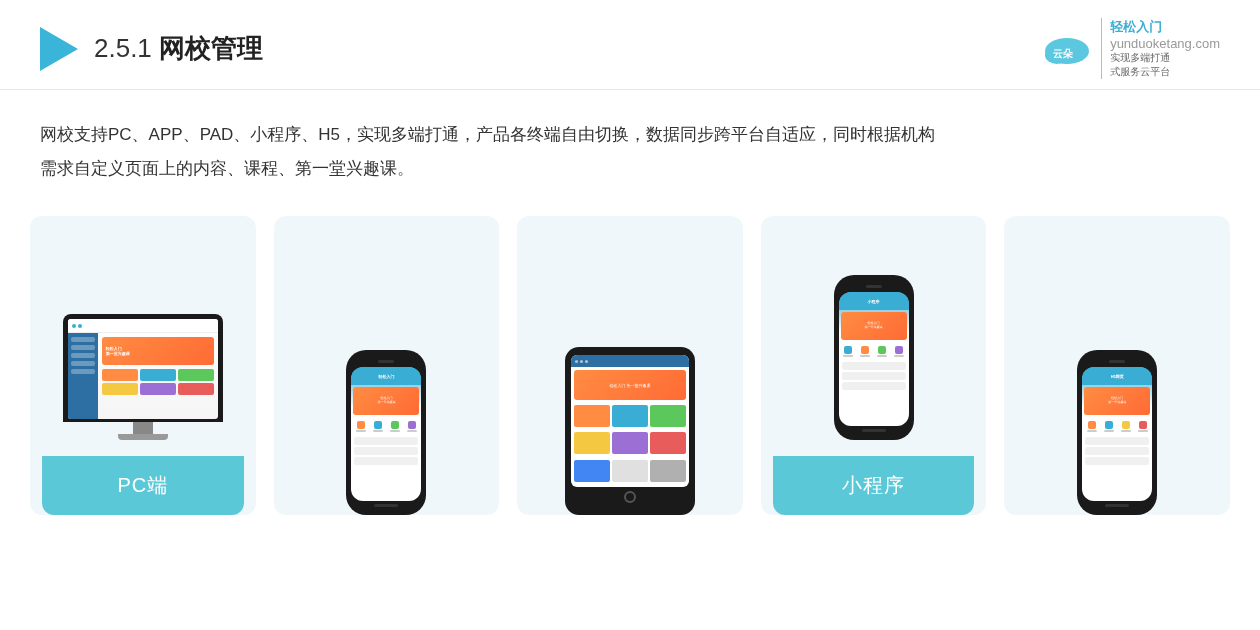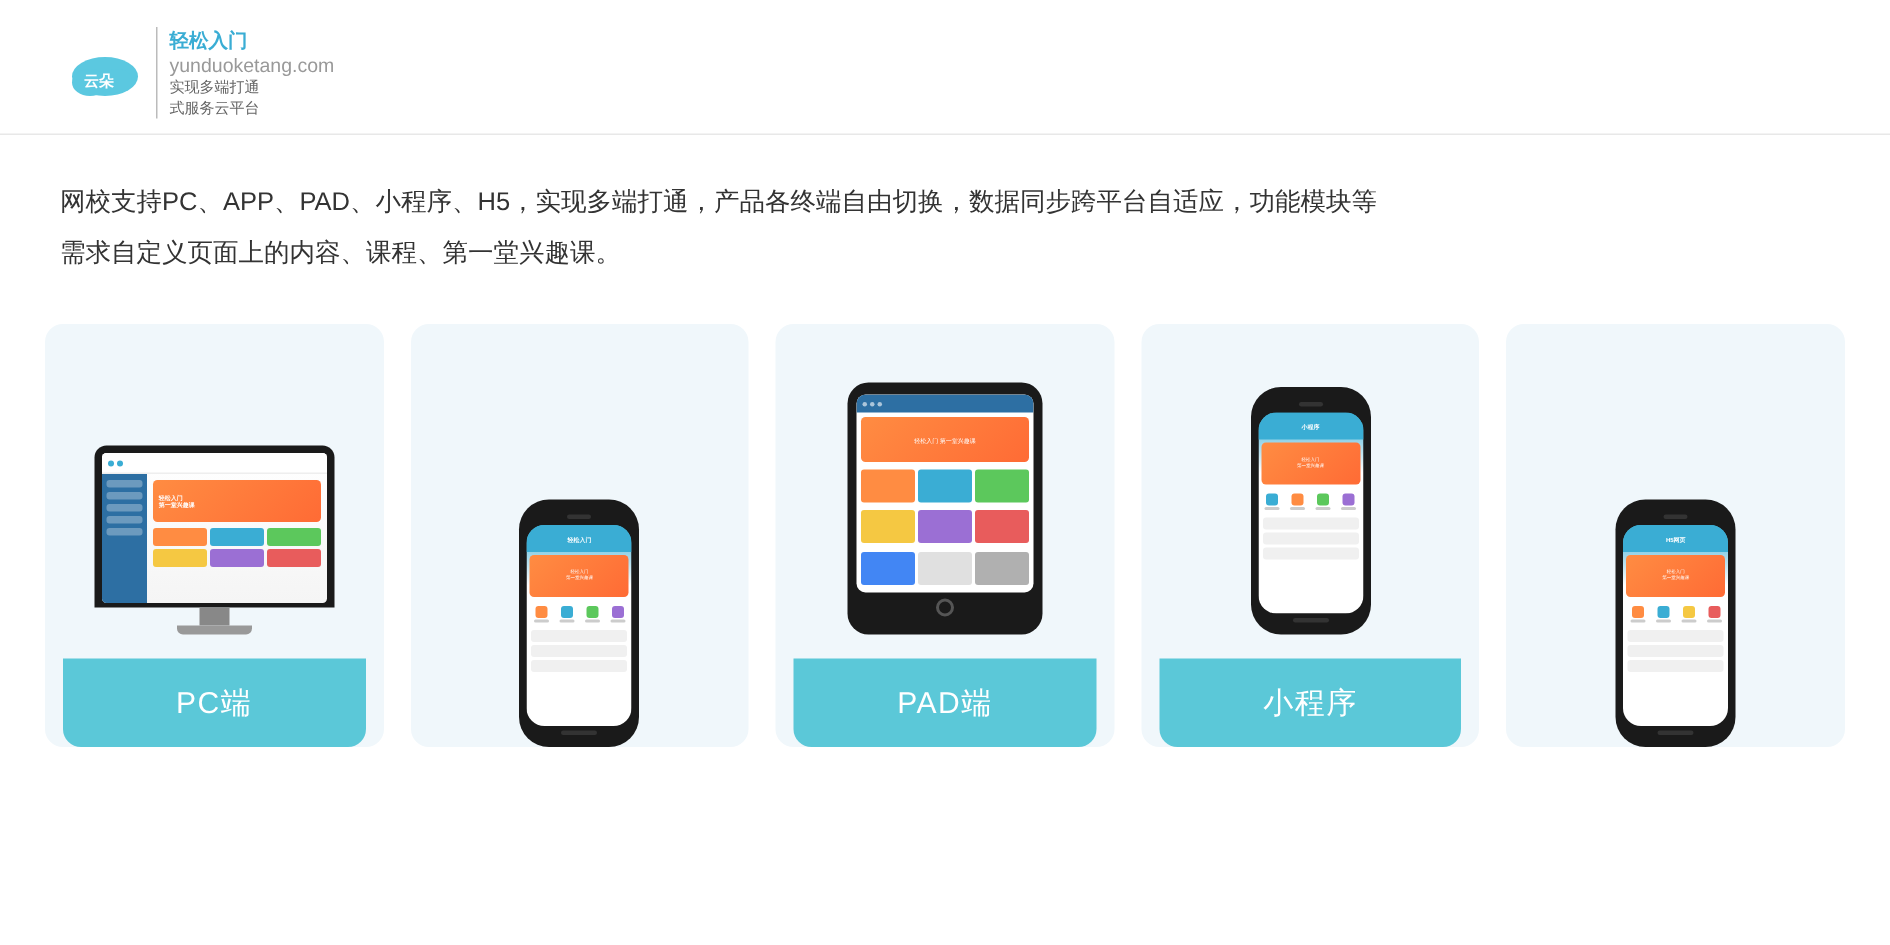--- a/index.html
+++ b/index.html
@@ -111,21 +111,21 @@
     }
 
     .device-card {
       background: #f0f7fb;
       border-radius: 12px;
       flex: 1;
       min-width: 0;
       display: flex;
       flex-direction: column;
       align-items: center;
-      padding: 7px 12px 0 12px;
+      padding: 24px 12px 0 12px;
       overflow: hidden;
     }
 
     .device-image-area {
       flex: 1;
       display: flex;
       align-items: flex-end;
       justify-content: center;
       padding-bottom: 0;
       min-height: 200px;
@@ -462,20 +462,26 @@
     .color-blue { background: #4286f4; }
     .color-light { background: #e0e0e0; }
     .color-gray { background: #b0b0b0; }
   </style>
 </head>
 <body>
 
 <div class="page-container">
 
   <div class="header">
+    <div class="header-left">
+      <div class="logo-triangle"></div>
+      <h1 class="header-title">
+        2.5.1 <strong>网校管理</strong>
+      </h1>
+    </div>
     <div class="brand-logo-container">
 
       <svg class="cloud-logo-svg" viewBox="0 0 60 40">
 
         <ellipse cx="30" cy="22" rx="22" ry="13" fill="#5bc8e0"></ellipse>
         <ellipse cx="20" cy="26" rx="12" ry="9" fill="#5bc8e0"></ellipse>
         <ellipse cx="38" cy="25" rx="10" ry="8" fill="#5bc8e0"></ellipse>
 
         <text x="16" y="28" font-size="10" fill="white" font-weight="bold" font-family="Arial">云朵</text>
       </svg>
@@ -485,21 +491,21 @@
         <span class="brand-service">
           <span>实现多端打通</span><br>
           <span>式服务云平台</span>
         </span>
       </div>
     </div>
   </div>
 
   <div class="description-section">
     <p class="description-text">
-      <span>网校支持PC、APP、PAD、小程序、H5，实现多端打通，产品各终端自由切换，数据同步跨平台自适应，功能模块等</span><br>
+      <span>网校支持PC、APP、PAD、小程序、H5，实现多端打通，产品各终端自由切换，数据同步跨平台自适应，同时根据机构</span><br>
       <span>需求自定义页面上的内容、课程、第一堂兴趣课。</span>
     </p>
   </div>
 
   <div class="cards-section">
 
     <div class="device-card">
       <div class="device-image-area">
         <div class="monitor">
           <div class="monitor-screen-outer">
@@ -609,21 +615,20 @@
                   <div class="tablet-grid-item color-blue"></div>
                   <div class="tablet-grid-item color-light"></div>
                   <div class="tablet-grid-item color-gray"></div>
                 </div>
               </div>
             </div>
             <div class="tablet-home"></div>
           </div>
         </div>
       </div>
-      <div class="card-label">PAD端</div>
     </div>
 
     <div class="device-card">
       <div class="device-image-area">
         <div class="phone">
           <div class="phone-outer">
             <div class="phone-speaker"></div>
             <div class="phone-screen">
               <div class="phone-screen-content">
                 <div class="phone-header-bar">

